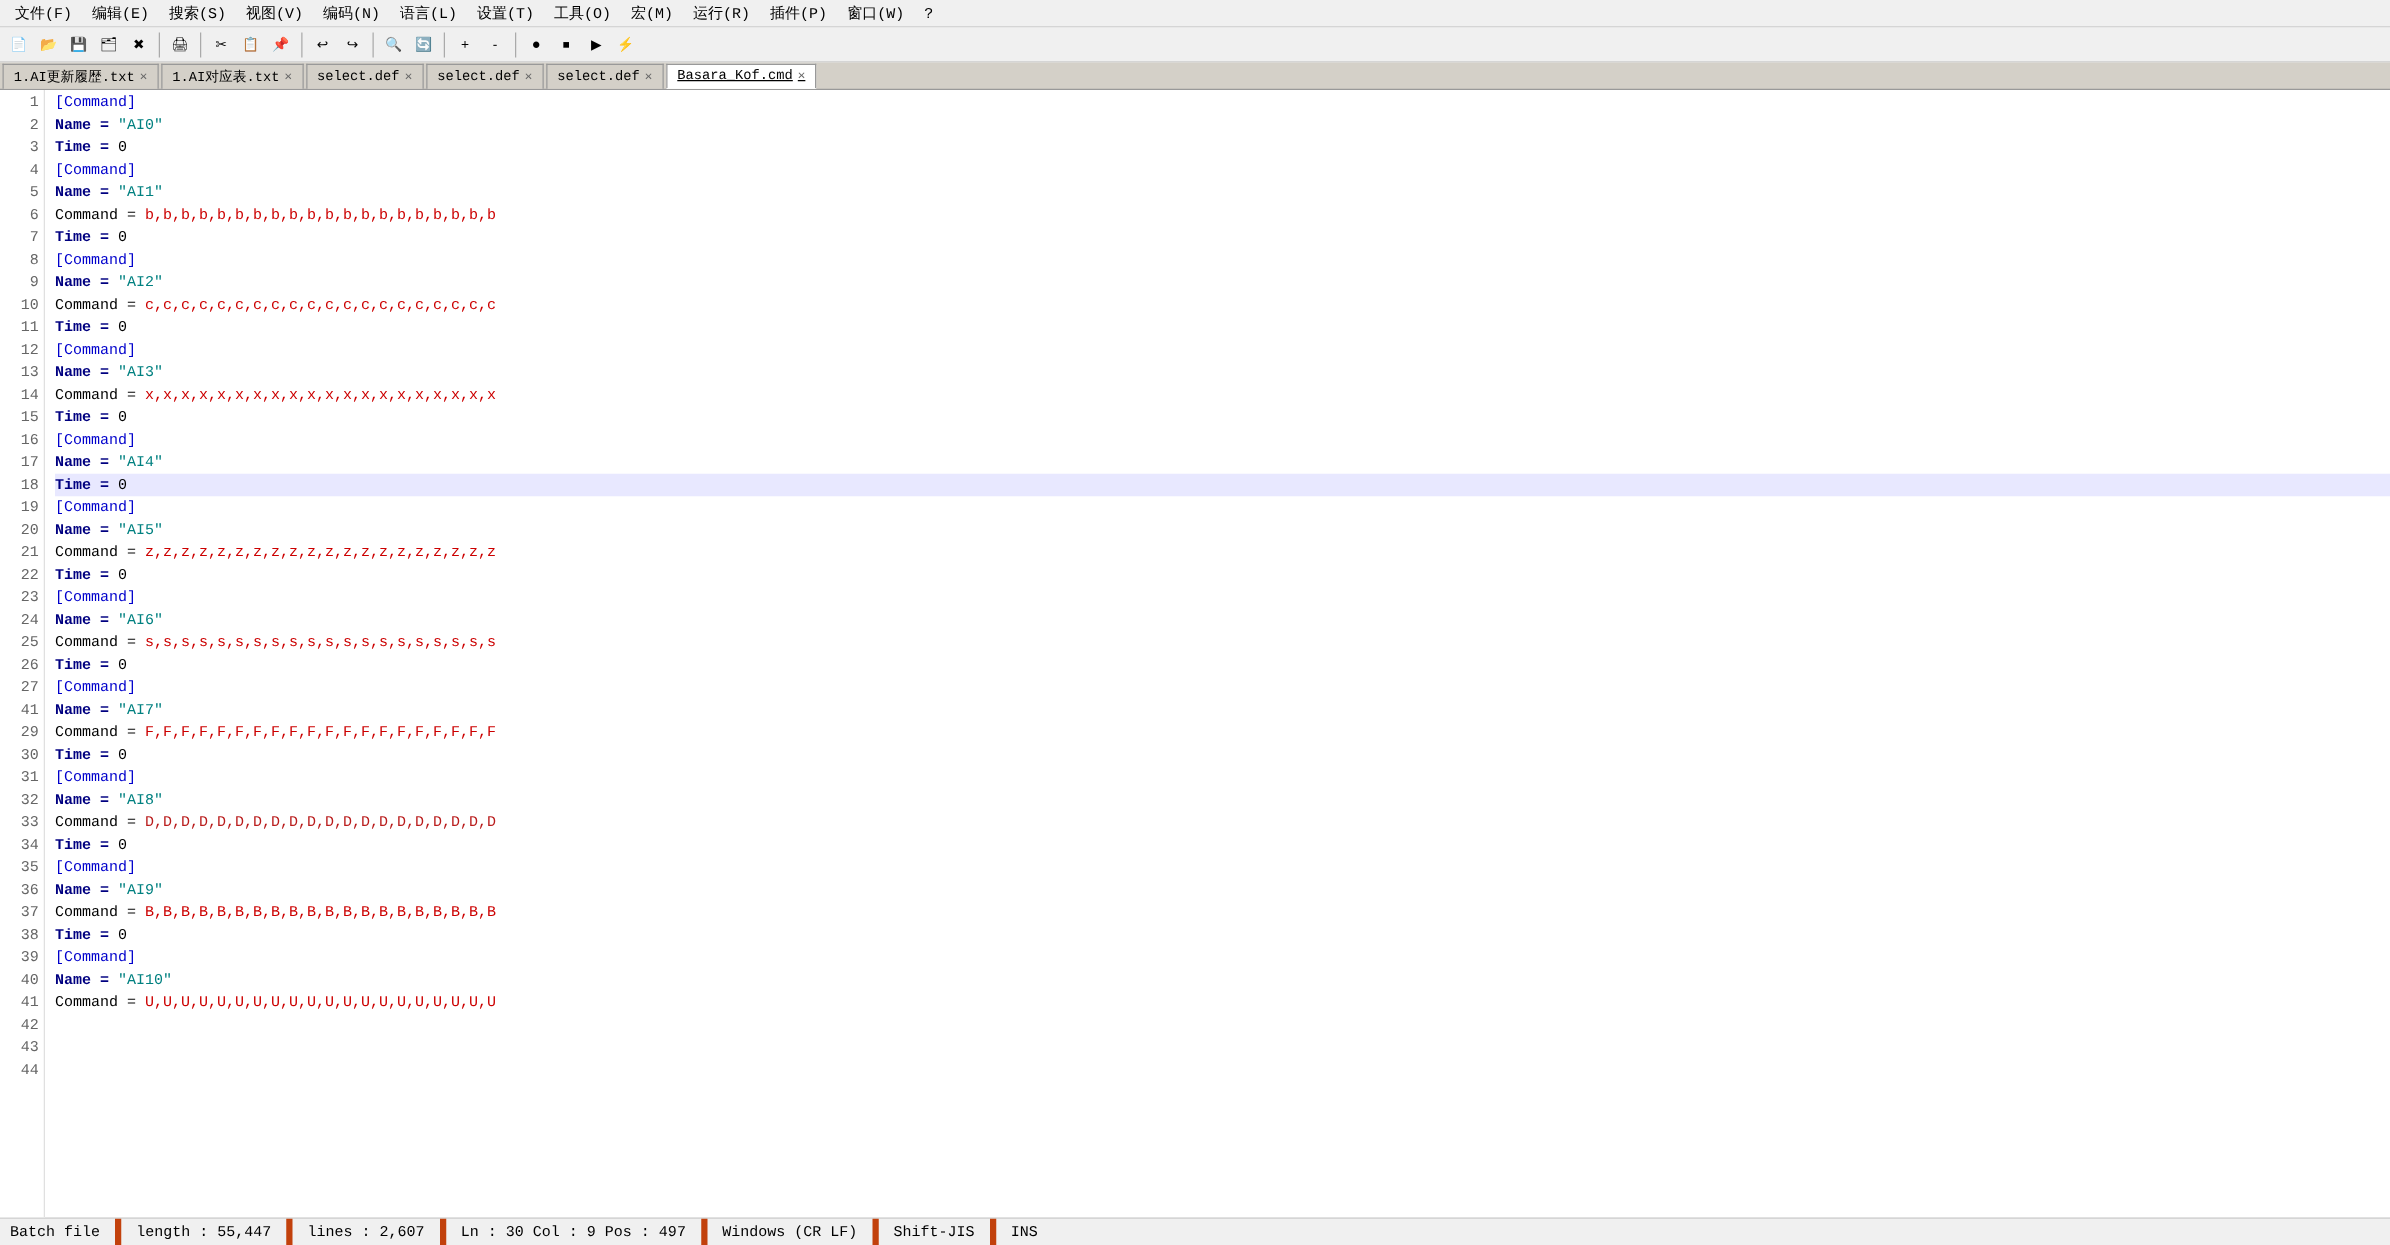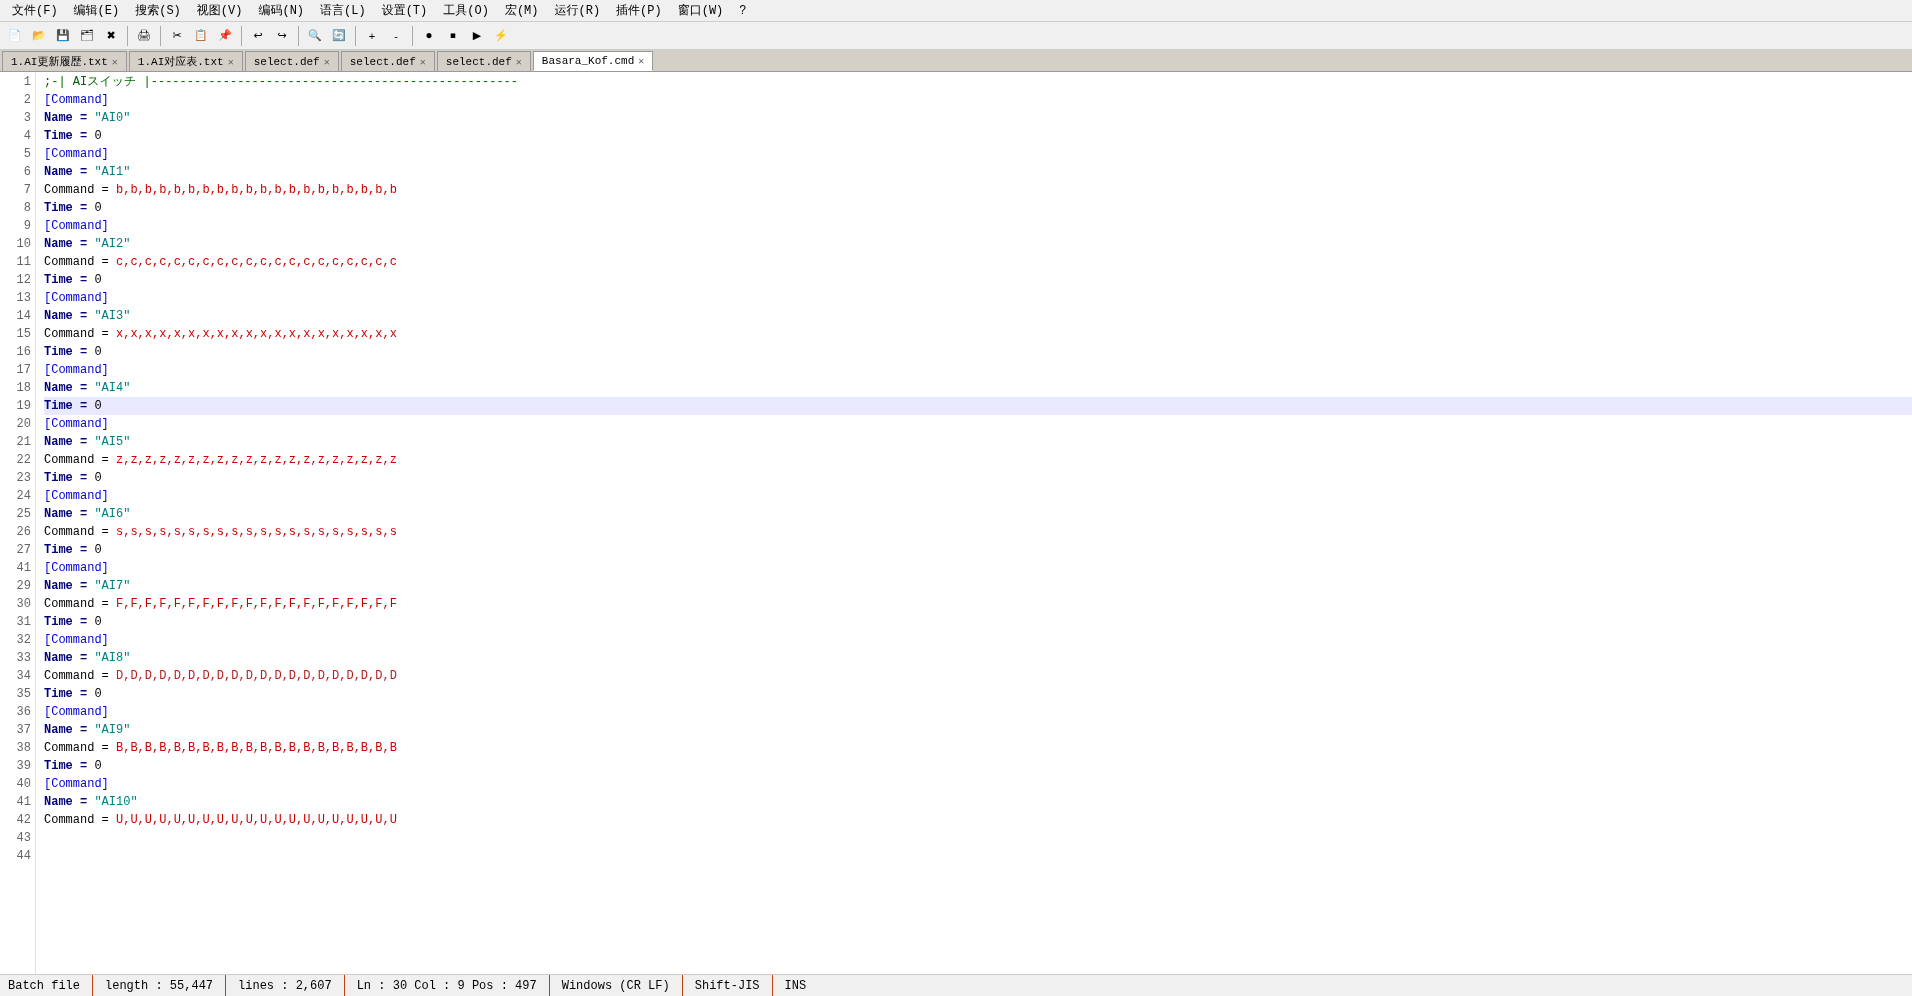--- a/index.html
+++ b/index.html
@@ -77,20 +77,21 @@
       white-space: nowrap;
       display: flex;
       align-items: center;
       gap: 4px;
       margin-right: 2px;
     }
     .tab.active {
       background: #ffffff;
       border-bottom: 1px solid white;
       z-index: 1;
+      text-decoration: underline;
     }
     .tab-close {
       font-size: 10px;
       color: #666;
     }
 
     
     #editor {
       display: flex;
       flex-direction: column;
@@ -144,21 +145,21 @@
       background: #f0f0f0;
       border-top: 1px solid #cccccc;
       display: flex;
       align-items: center;
       padding: 0 8px;
       font-size: 12px;
       gap: 0;
     }
     .status-section {
       padding: 0 12px;
-      border-right: 1px solid #c2410c;
+      border-right: 5px solid #c2410c;
       height: 100%;
       display: flex;
       align-items: center;
     }
     .status-section:first-child { padding-left: 0; }
     .status-section:last-child { border-right: none; }
   </style>
 </head>
 <body>
 
@@ -275,21 +276,20 @@
         <span class="line-num">37</span>
         <span class="line-num">38</span>
         <span class="line-num">39</span>
         <span class="line-num">40</span>
         <span class="line-num">41</span>
         <span class="line-num">42</span>
         <span class="line-num">43</span>
         <span class="line-num">44</span>
       </div>
     <div class="code-area" id="code-area-container">
-        <div class="code-line"><span style="color:#006400;">;-| AIスイッチ |---------------------------------------------------</span></div>
         <div class="code-line"><span style="color:#0000cc;">[Command]</span></div>
         <div class="code-line"><span style="color:#000080;font-weight:bold;">Name = </span><span style="color:#008080;">"AI0"</span></div>
         <div class="code-line"><span style="color:#000080;font-weight:bold;">Time = </span><span style="color:#000000;">0</span></div>
         <div class="code-line"><span style="color:#0000cc;">[Command]</span></div>
         <div class="code-line"><span style="color:#000080;font-weight:bold;">Name = </span><span style="color:#008080;">"AI1"</span></div>
         <div class="code-line"><span style="color:#000000;">Command = </span><span style="color:#cc0000;">b,b,b,b,b,b,b,b,b,b,b,b,b,b,b,b,b,b,b,b</span></div>
         <div class="code-line"><span style="color:#000080;font-weight:bold;">Time = </span><span style="color:#000000;">0</span></div>
         <div class="code-line"><span style="color:#0000cc;">[Command]</span></div>
         <div class="code-line"><span style="color:#000080;font-weight:bold;">Name = </span><span style="color:#008080;">"AI2"</span></div>
         <div class="code-line"><span style="color:#000000;">Command = </span><span style="color:#cc0000;">c,c,c,c,c,c,c,c,c,c,c,c,c,c,c,c,c,c,c,c</span></div>

